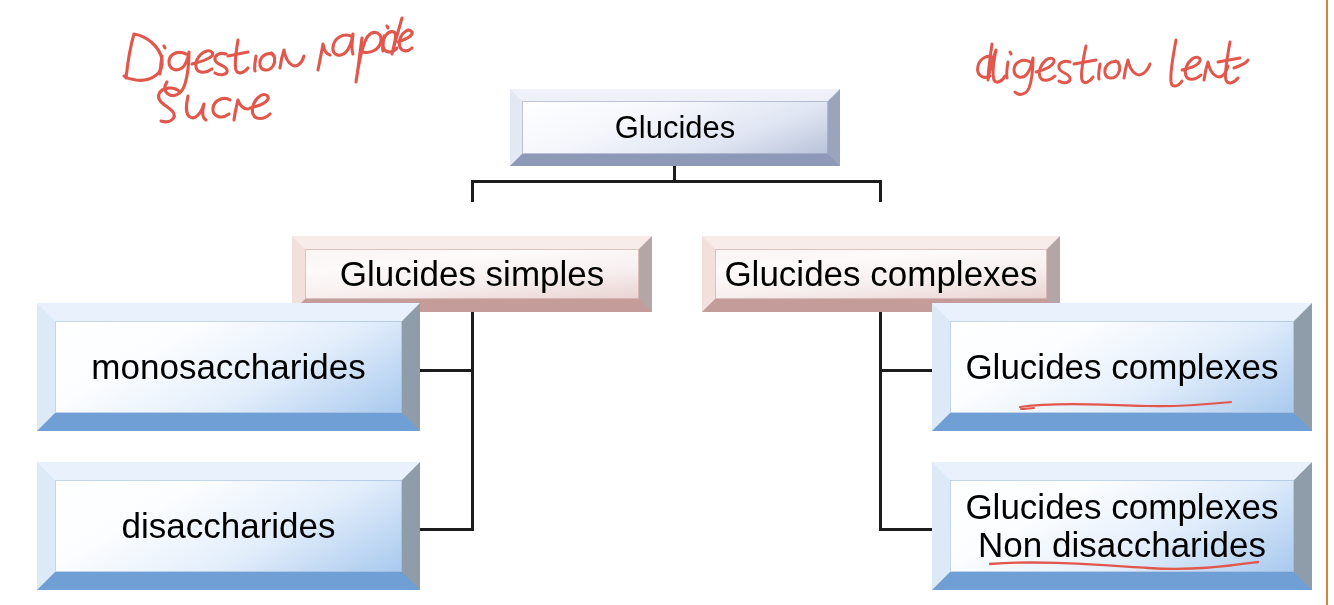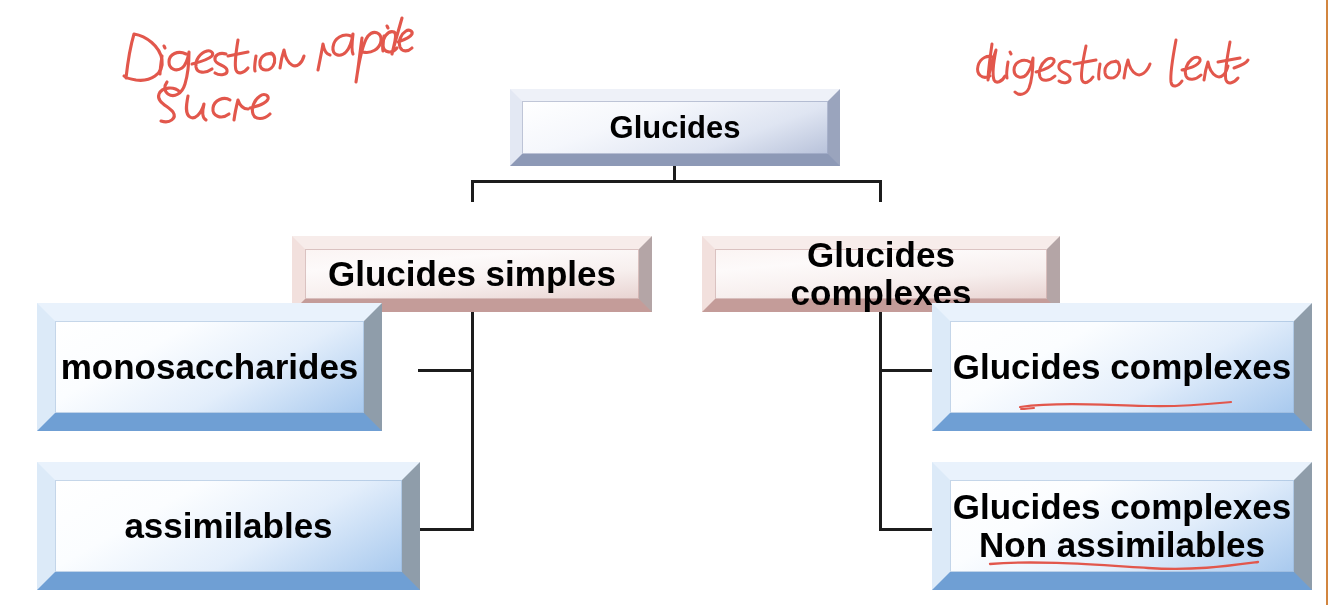--- a/index.html
+++ b/index.html
@@ -48,21 +48,20 @@
     line-height: 1.08;
     white-space: pre-line;
   }
   .box .inner {
     position: absolute;
     inset: 0;
     display: flex;
     align-items: center;
     justify-content: center;
     flex-direction: column;
-    font-weight: bold;
   }
 
   
   .box-steel {
     border-style: solid;
     border-width: 12px;
     border-top-color: #eef1f8;
     border-left-color: #e3e8f3;
     border-right-color: #9aa4bd;
     border-bottom-color: #8d99b6;
@@ -133,38 +132,38 @@
   </div>
 
   <div class="box box-rose" style="left:292px; top:199px; width:360px; height:76px; font-size:35px;">
     <span class="inner">Glucides simples</span>
   </div>
 
   <div class="box box-rose" style="left:702px; top:199px; width:358px; height:76px; font-size:35px;">
     <span class="inner">Glucides complexes</span>
   </div>
 
-  <div class="box box-blue" style="left:37px; top:303px; width:345px; height:128px; font-size:35px;">
+  <div class="box box-blue" style="left:37px; top:303px; width:383px; height:128px; font-size:35px;">
     <span class="inner">monosaccharides</span>
   </div>
 
   <div class="box box-blue" style="left:37px; top:462px; width:383px; height:128px; font-size:35px;">
-    <span class="inner">assimilables</span>
+    <span class="inner">disaccharides</span>
   </div>
 
   <div class="box box-blue" style="left:932px; top:303px; width:380px; height:128px; font-size:35px;">
     <span class="inner">
       <span>Glucides complexes</span>
     </span>
   </div>
 
   <div class="box box-blue" style="left:932px; top:462px; width:380px; height:128px; font-size:35px;">
     <span class="inner">
       <span>Glucides complexes</span>
-      <span>Non assimilables</span>
+      <span>Non disaccharides</span>
     </span>
   </div>
 
   <div class="underline" style="left:1018px; top:400px; width:215px; height:14px;">
     <svg width="215" height="14" viewBox="0 0 215 14">
       <path d="M2 7 C 40 2, 90 5, 130 6 C 165 7, 192 4, 213 2" stroke="#e2574c" stroke-width="2.2" fill="none" stroke-linecap="round"></path>
       <path d="M3 9 C 8 9, 12 8, 16 8" stroke="#e2574c" stroke-width="2" fill="none" stroke-linecap="round"></path>
     </svg>
   </div>
 

